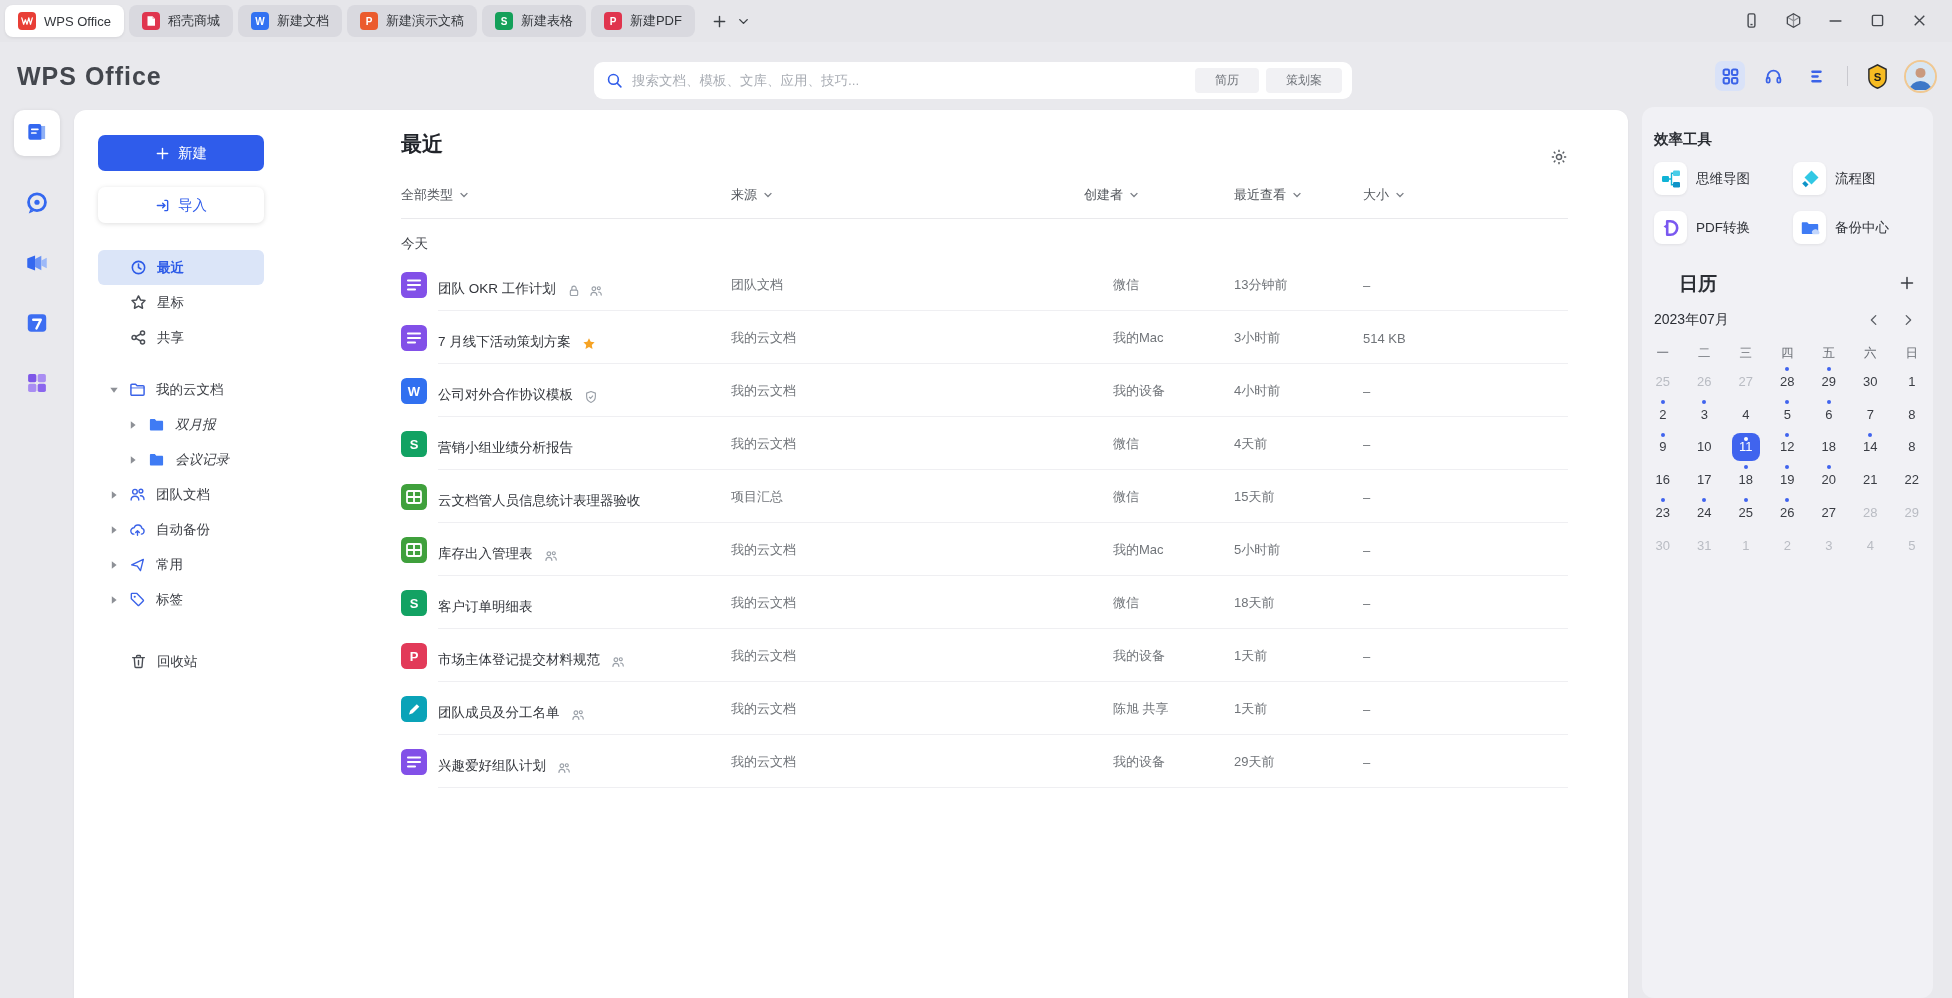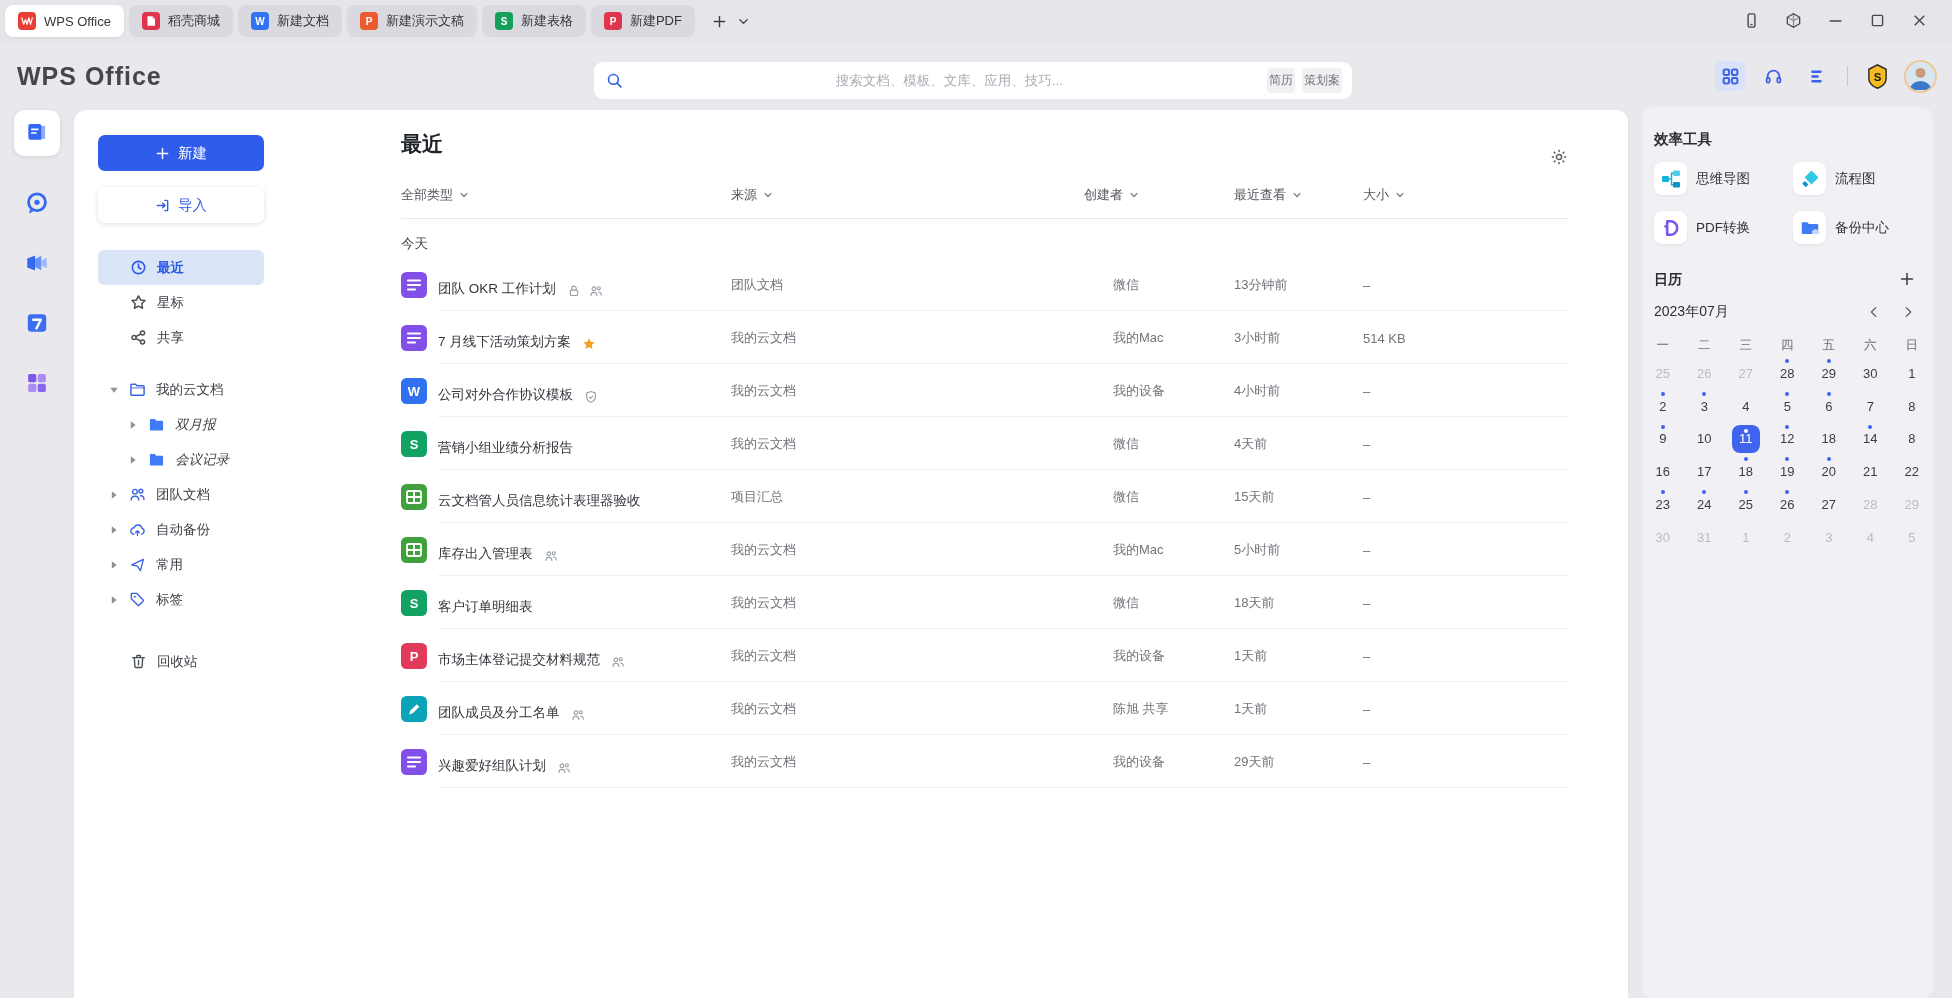--- a/index.html
+++ b/index.html
@@ -28,24 +28,24 @@
   .win-controls button { border:none; background:transparent; width:18px; height:18px; color:#45484e; }
   .win-controls .ic { width:17px; height:17px; }
 
   
   .header { height:68px; position:relative; display:flex; align-items:center; }
   .logo { font-size:25px; font-weight:700; letter-spacing:1px; color:#43464d; padding-left:17px; }
   .search { position:absolute; left:594px; top:20px; width:758px; height:37px; background:#fff;
             border-radius:9px; display:flex; align-items:center; padding:0 10px 0 12px; }
   .search .ic { width:17px; height:17px; color:#2f5ceb; }
   .search input { flex:1; border:none; outline:none; font-size:13.5px; color:#33363c;
-                  background:transparent; margin-left:9px; font-family:inherit;text-align:center; }
+                  background:transparent; margin-left:9px; font-family:inherit; }
   .search input::placeholder { color:#a9adb4; }
   .search-tags { display:flex; gap:7px; }
-  .search-tag { background:#f1f1f4; color:#6f7379; font-size:12px; border-radius:4px; padding:4px 2px; }
+  .search-tag { background:#f1f1f4; color:#6f7379; font-size:12px; border-radius:4px; padding:4px 20px; }
   .header-actions { position:absolute; right:15px; top:0; height:68px; display:flex; align-items:center; gap:13px; }
   .hbtn { width:30px; height:30px; border:none; border-radius:7px; background:transparent;
           display:flex; align-items:center; justify-content:center; color:#3b63e8; }
   .hbtn.active { background:#d9e2f8; }
   .hbtn .ic { width:19px; height:19px; }
   .hdr-divider { width:1px; height:20px; background:#c9c9cf; margin:0 3px; }
   .member-badge { width:27px; height:27px; border:none; background:transparent; }
   .avatar { width:33px; height:33px; border-radius:50%; border:2px solid #f0c892; overflow:hidden;
             background:#d8e6f2; padding:0; }
   .avatar svg { width:100%; height:100%; display:block; }
@@ -112,21 +112,21 @@
                  background:#f1f1f5; border-radius:12px; }
   .tools-title { margin:23px 12px 0; font-size:14.5px; font-weight:700; color:#2b2e34; }
   .tools-grid { margin:13px 12px 0; display:grid; grid-template-columns:139px 1fr; row-gap:16px; }
   .tool { display:flex; align-items:center; gap:9px; cursor:default; }
   .tool-tile { width:33px; height:33px; background:#fff; border-radius:8px; box-shadow:0 1px 3px rgba(0,0,0,.07);
                display:flex; align-items:center; justify-content:center; }
   .tool-tile .ic { width:20px; height:20px; }
   .tool-label { font-size:13.5px; color:#2f3238; }
 
   .cal-head { margin:27px 12px 0; display:flex; align-items:center; }
-  .cal-title { font-size:14px; font-weight:700; color:#2b2e34; }
+  .cal-title { font-size:19px; font-weight:700; color:#2b2e34;margin-left:25px; }
   .cal-add { margin-left:auto; margin-right:5px; width:18px; height:18px; border:none; background:transparent; color:#3a3d43; }
   .cal-month-row { margin:14px 12px 0; display:flex; align-items:center; }
   .cal-month { font-size:14px; color:#2b2e34; }
   .cal-nav { margin-left:auto; display:flex; gap:20px; padding-right:6px; }
   .cal-nav button { width:14px; height:14px; border:none; background:transparent; color:#5a5e64; }
   .weekdays { margin-top:16px; display:grid; grid-template-columns:repeat(7,41.5px); }
   .weekdays span { text-align:center; font-size:12.5px; color:#6b6f76; }
   .days { margin-top:3px; display:grid; grid-template-columns:repeat(7,41.5px); grid-auto-rows:32.8px; }
   .day { position:relative; display:flex; align-items:center; justify-content:center; cursor:default; }
   .day .num { font-size:13px; color:#3a3d44; position:relative; z-index:1; }

